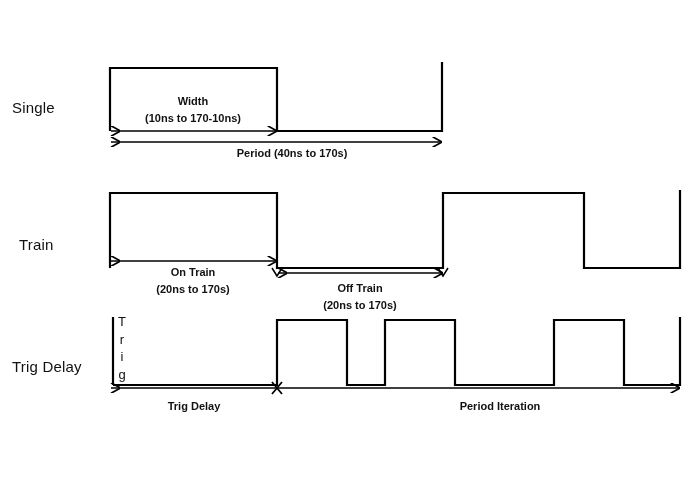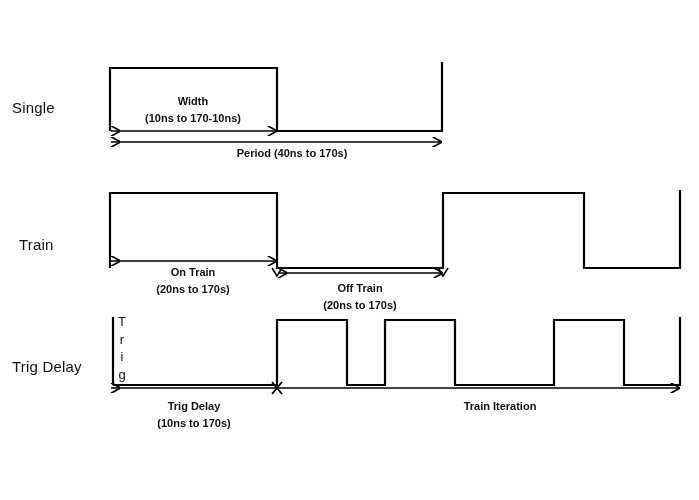--- a/index.html
+++ b/index.html
@@ -133,20 +133,19 @@
     <span class="l2">(20ns to 170s)</span>
   </div>
 
   <div class="annot" style="left:360px; top:280px;">
     <span>Off Train</span>
     <span class="l2">(20ns to 170s)</span>
   </div>
 
   <div class="annot" style="left:194px; top:398px;">
     <span>Trig Delay</span>
-    <span class="l2">(10ns to 170s)</span>
   </div>
 
   <div class="annot" style="left:500px; top:398px;">
-    <span>Train Iteration</span>
+    <span>Period Iteration</span>
   </div>
 
 </div>
 
 </body></html>

